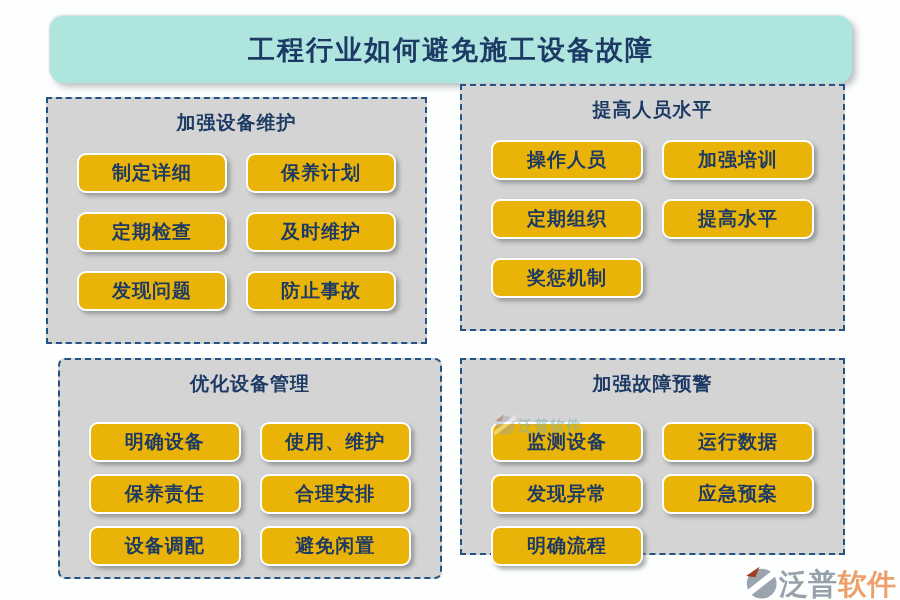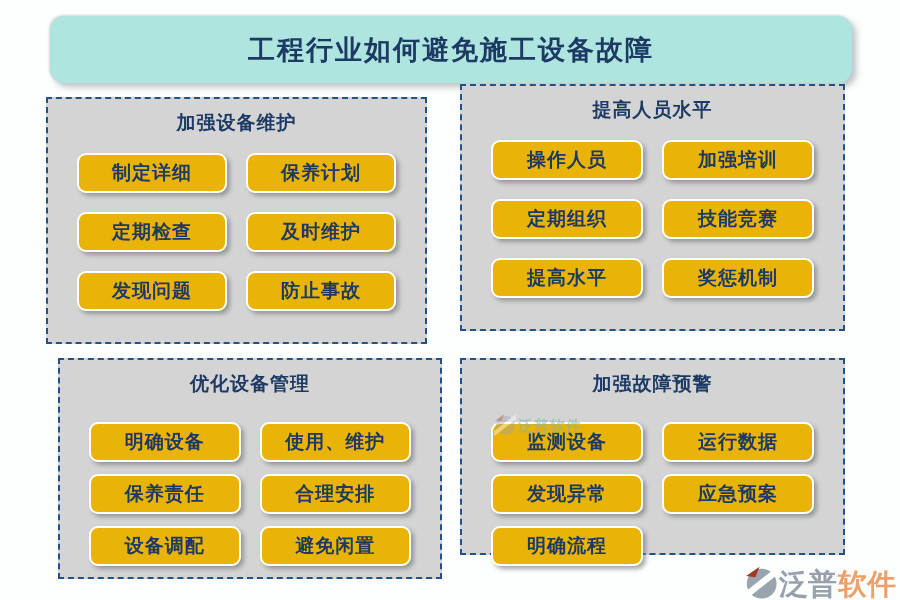--- a/index.html
+++ b/index.html
@@ -20,21 +20,21 @@
     color:#1c3a63; font-size:27px; font-weight:bold; letter-spacing:2px;
   }
 
   
   .panel {
     position:absolute; background:#d4d4d4;
     border:2px dashed #235384; box-sizing:border-box;
   }
   .panel.p0 { left:46px;  top:97px;  width:381px; height:247px; }
   .panel.p1 { left:460px; top:84px;  width:385px; height:247px; }
-  .panel.p2 { left:58px;  top:358px; width:384px; height:221px; }
+  .panel.p2 { left:58px;  top:358px; width:384px; height:221px;border-radius:7px; }
   .panel.p3 { left:460px; top:358px; width:385px; height:197px; }
 
   .panel-title {
     margin:0; padding-top:11px; text-align:center;
     font-size:19px; font-weight:bold; color:#1c3a63; letter-spacing:1px;
   }
 
   .grid {
     display:grid; grid-template-columns:1fr 1fr;
     column-gap:19px; padding:0 29px;
@@ -98,21 +98,20 @@
     <div class="btn">防止事故</div>
   </div>
 </section>
 
 <section class="panel top p1">
   <h2 class="panel-title">提高人员水平</h2>
   <div class="grid">
     <div class="btn">操作人员</div>
     <div class="btn">加强培训</div>
     <div class="btn">定期组织</div>
-    <div class="btn">技能竞赛</div>
     <div class="btn">提高水平</div>
     <div class="btn">奖惩机制</div>
   </div>
 </section>
 
 <section class="panel bottom p2">
   <h2 class="panel-title">优化设备管理</h2>
   <div class="grid">
     <div class="btn">明确设备</div>
     <div class="btn">使用、维护</div>

